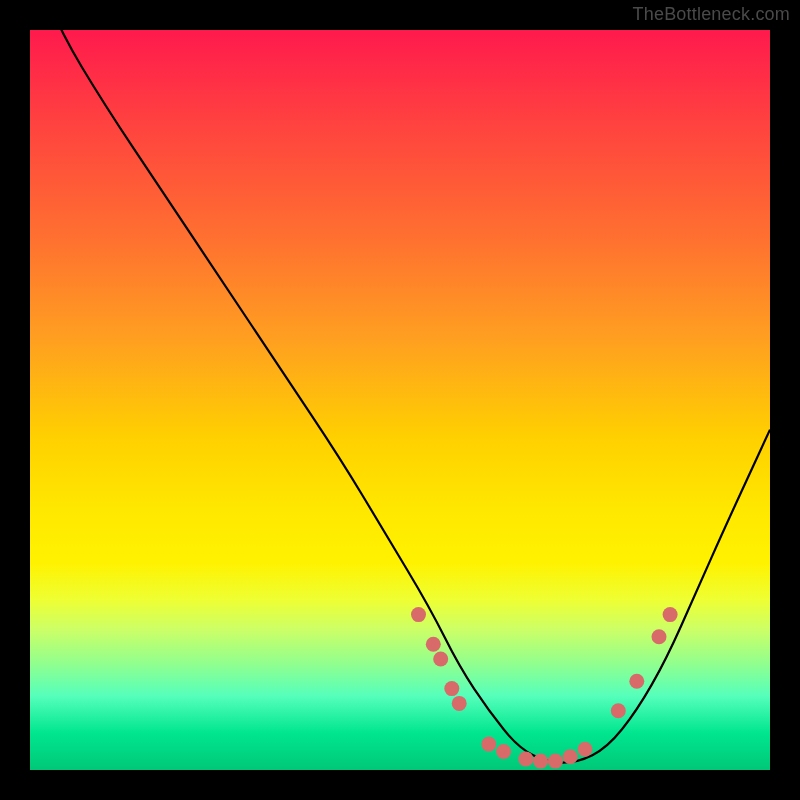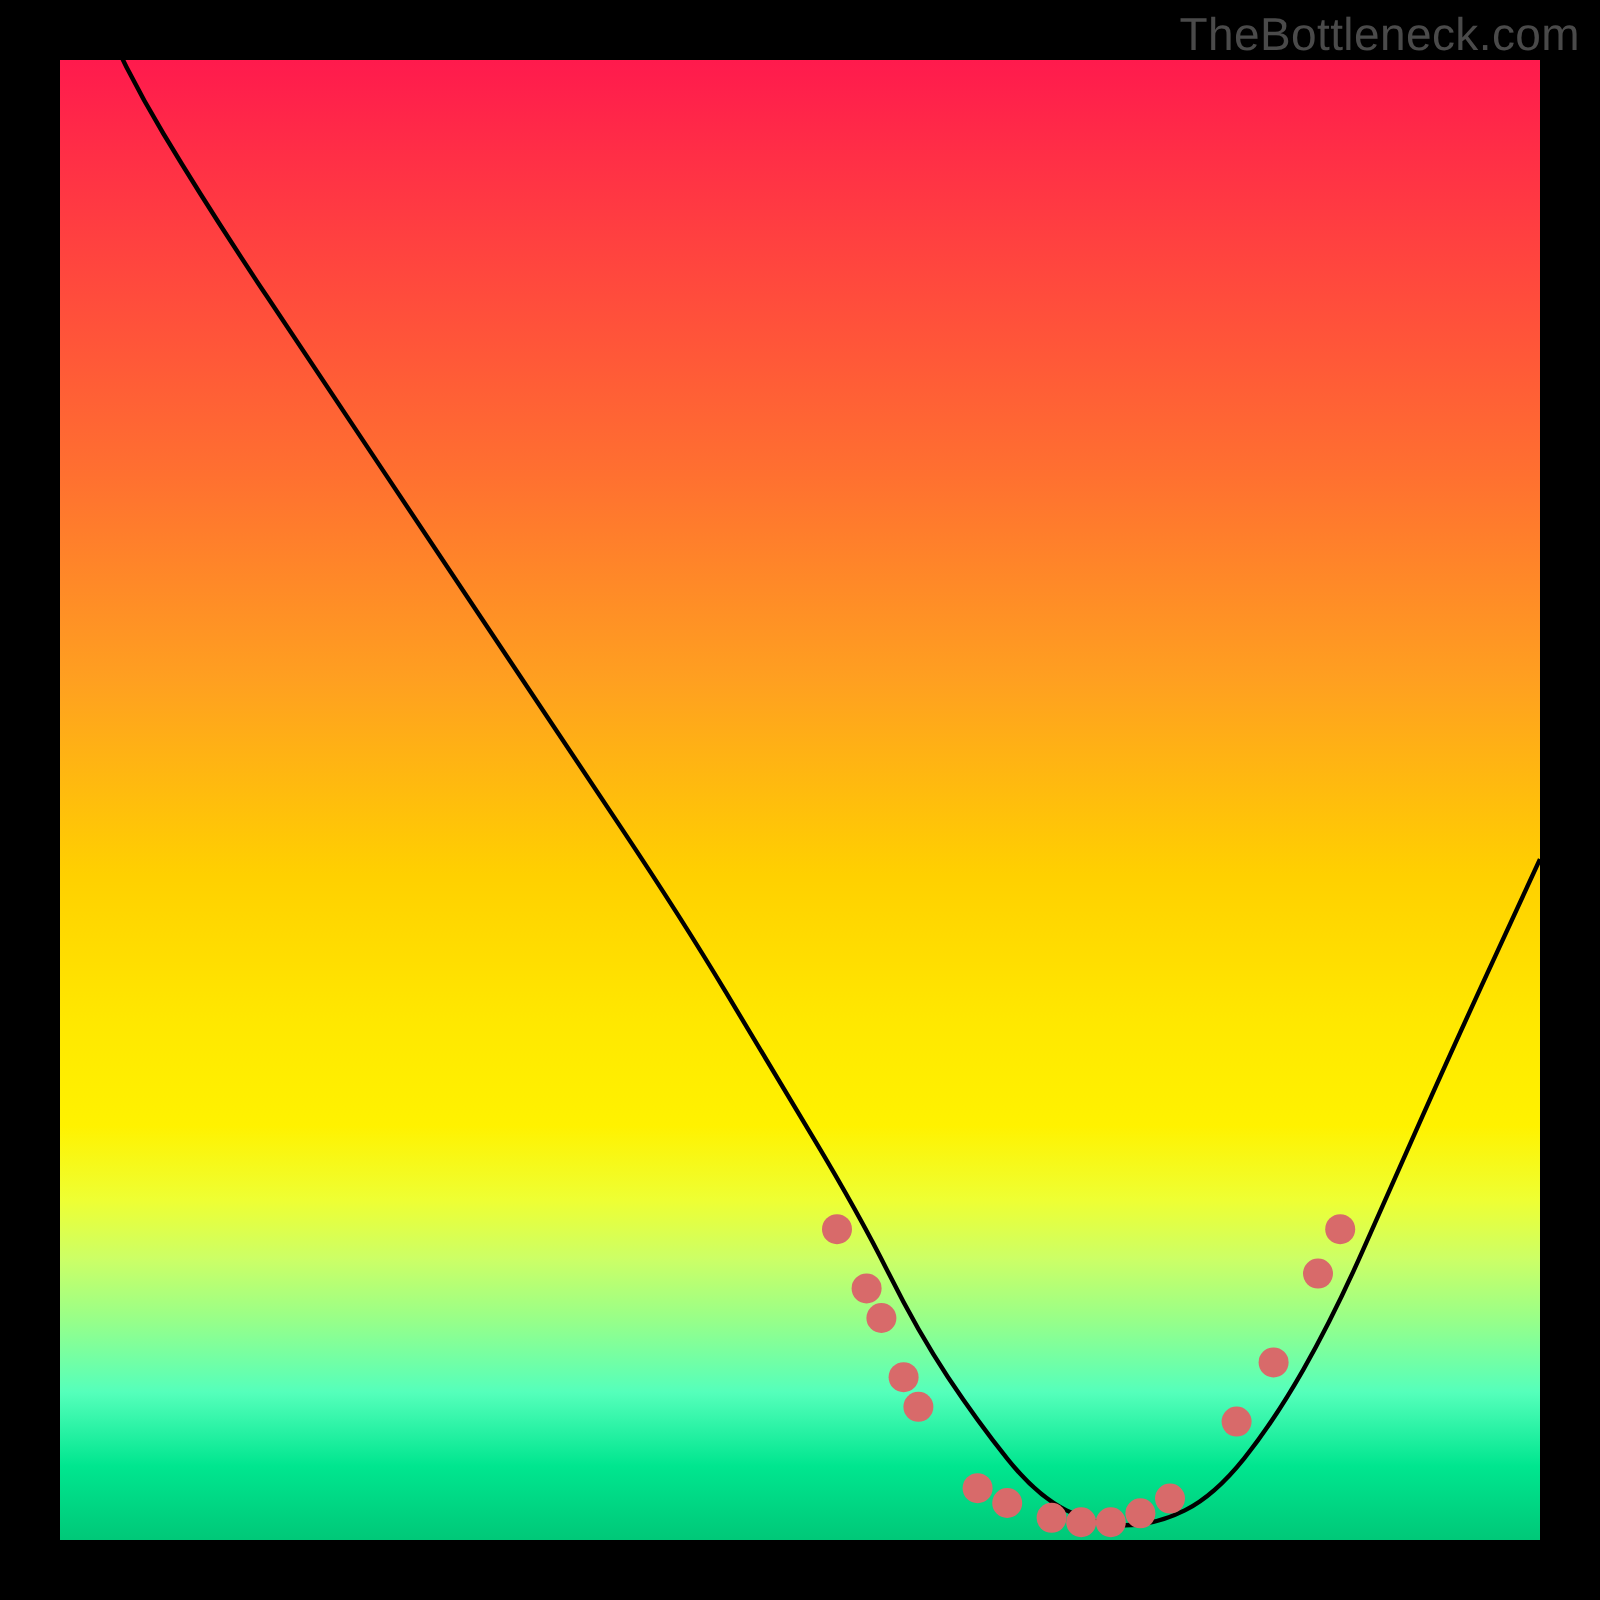--- a/index.html
+++ b/index.html
@@ -15,21 +15,21 @@
     position: relative;
     width: 800px;
     height: 800px;
     background: #000;
   }
   .watermark {
     position: absolute;
     top: 4px;
     right: 10px;
     color: #4a4a4a;
-    font-size: 23px;
+    font-size: 18px;
     font-weight: 400;
     letter-spacing: 0.2px;
     z-index: 10;
   }
   .plot-area {
     position: absolute;
     left: 30px;
     top: 30px;
     width: 740px;
     height: 740px;

